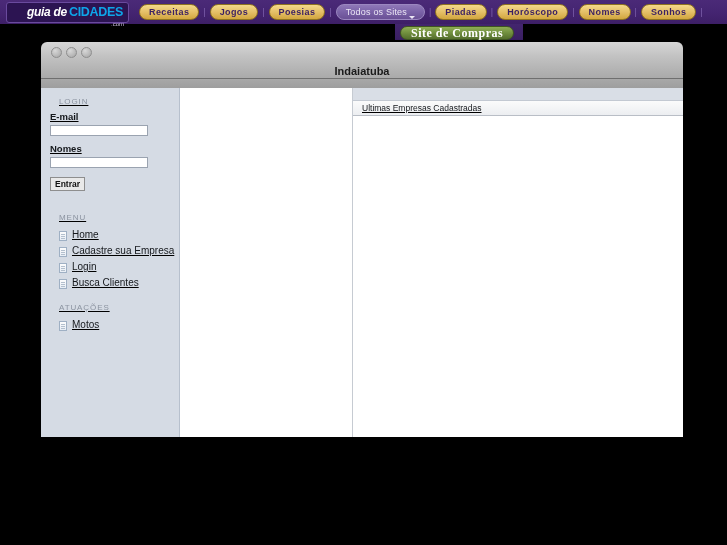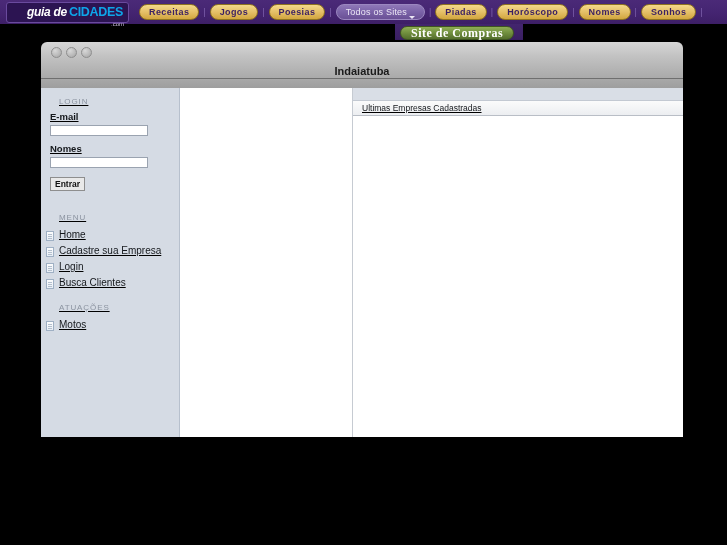--- a/index.html
+++ b/index.html
@@ -218,21 +218,21 @@
     color: #111;
     cursor: pointer;
     font-family: "Liberation Sans", sans-serif;
   }
   .menu-gap { height: 22px; }
   .menu-gap2 { height: 12px; }
 
   .menu-item {
     display: flex;
     align-items: center;
-    padding: 2px 4px 2px 5px;
+    padding: 2px 4px 2px 18px;
     font-size: 10px;
     color: #15181c;
     cursor: pointer;
     line-height: 12px;
   }
   .doc-icon {
     width: 8px; height: 10px;
     flex: 0 0 auto;
     margin: 1px 5px 0 0;
     background: linear-gradient(180deg, #fdfdfd 0%, #e8eef6 100%);

